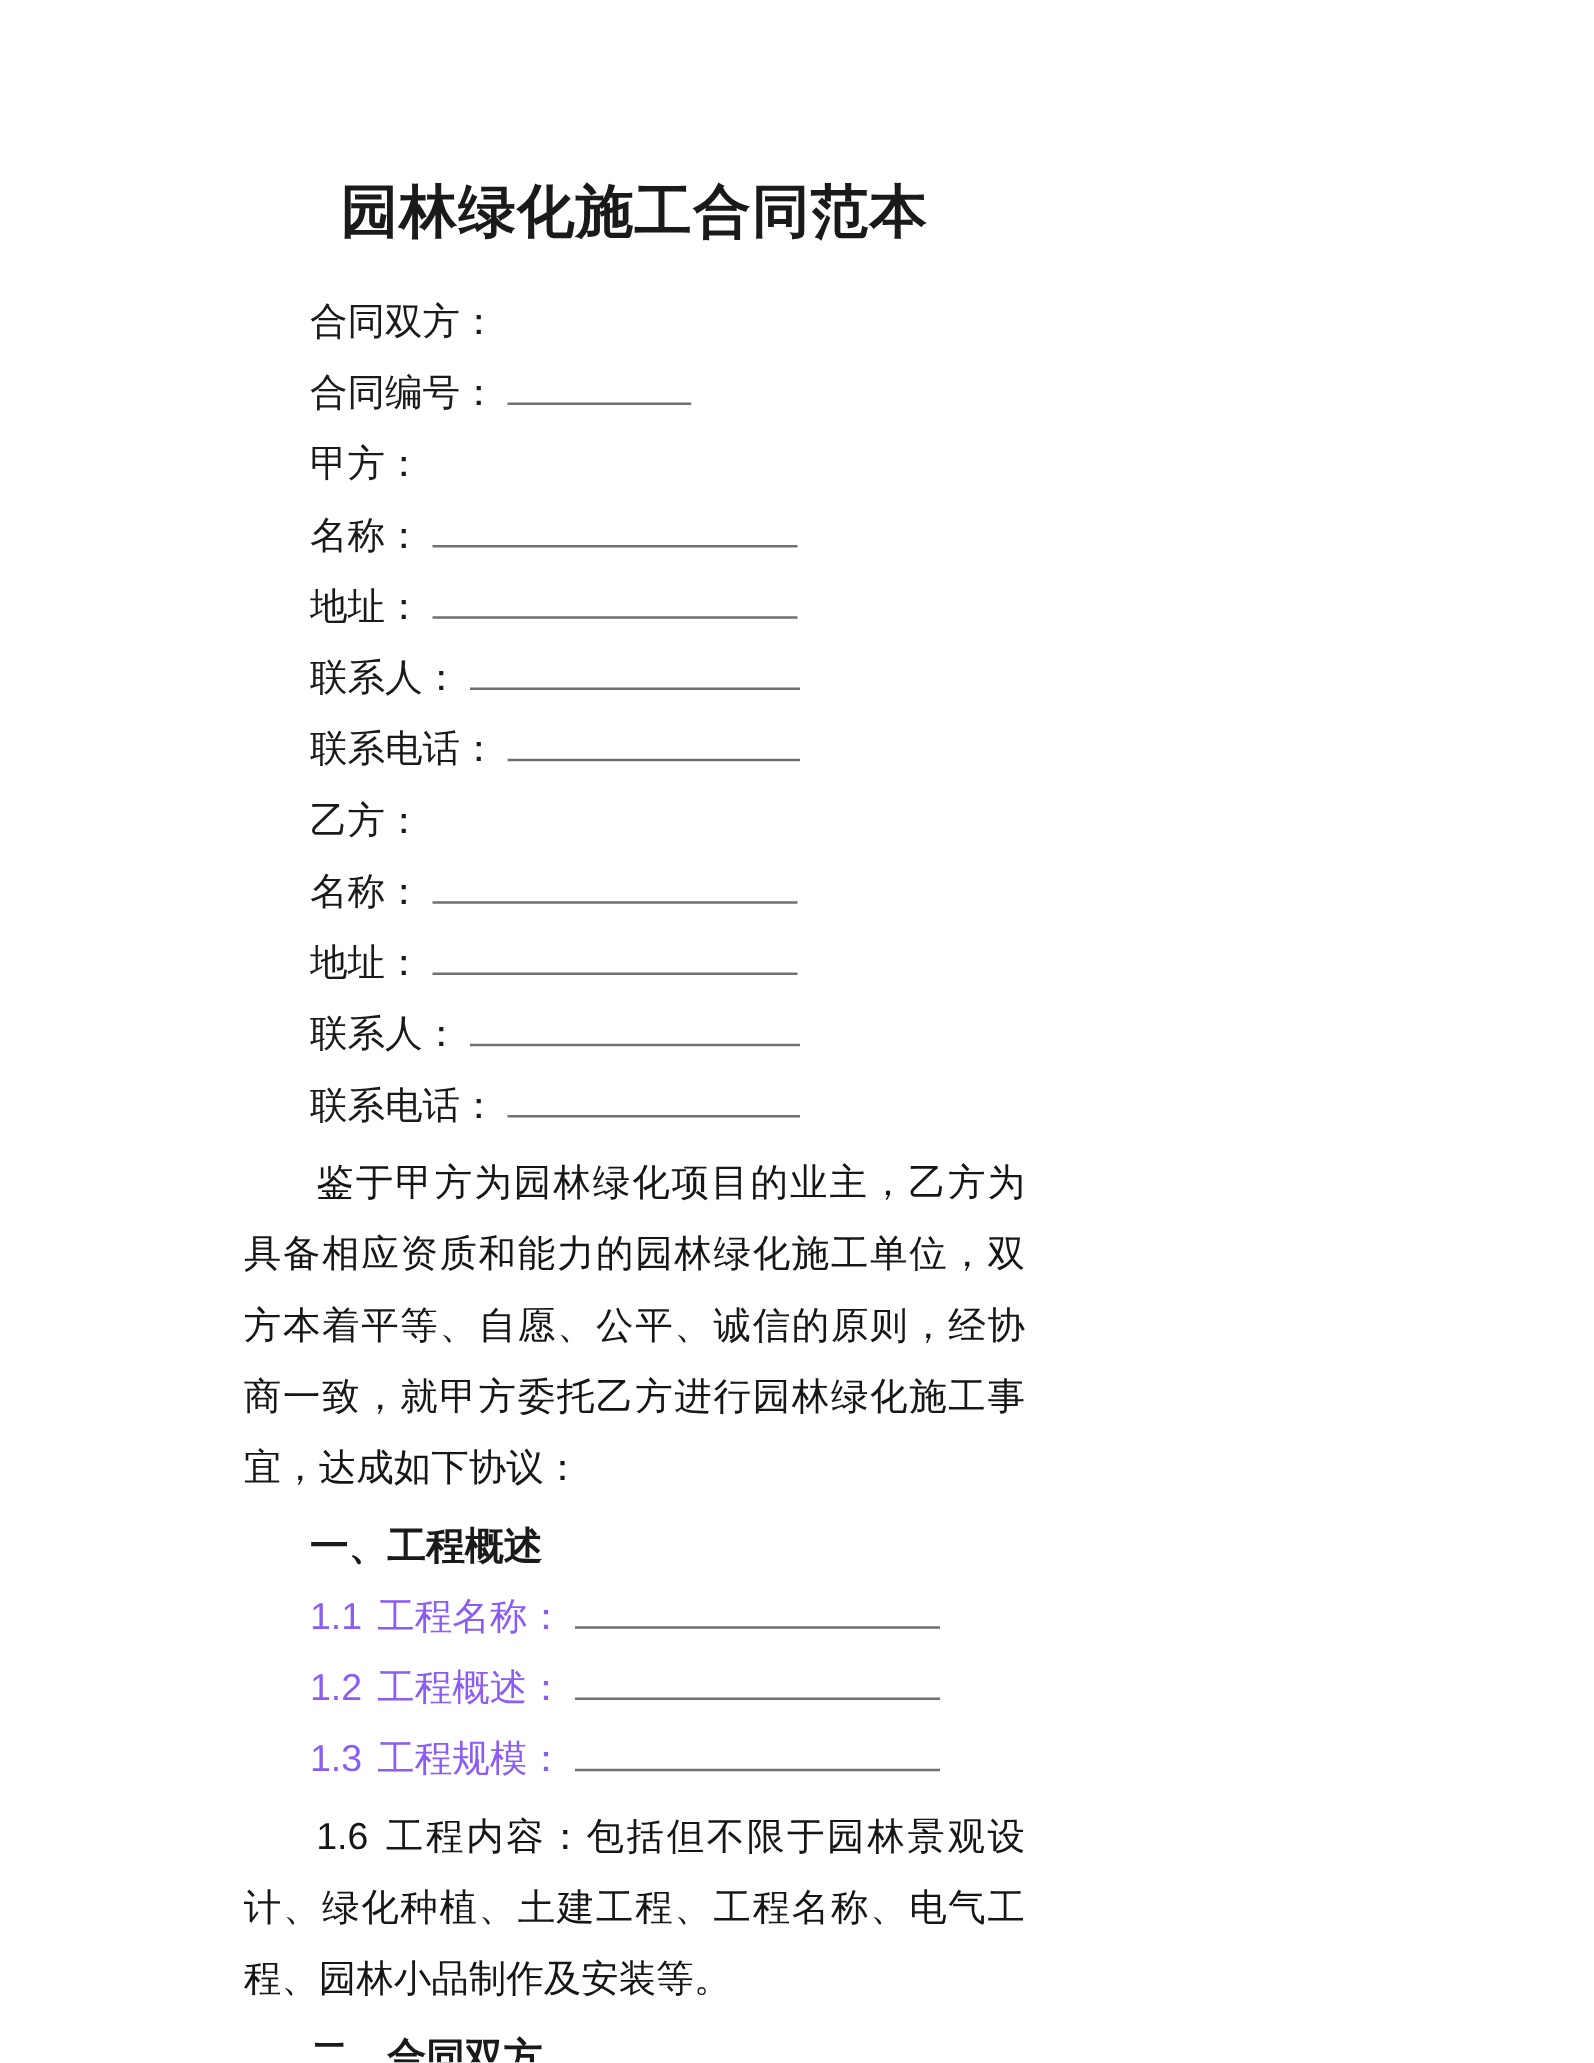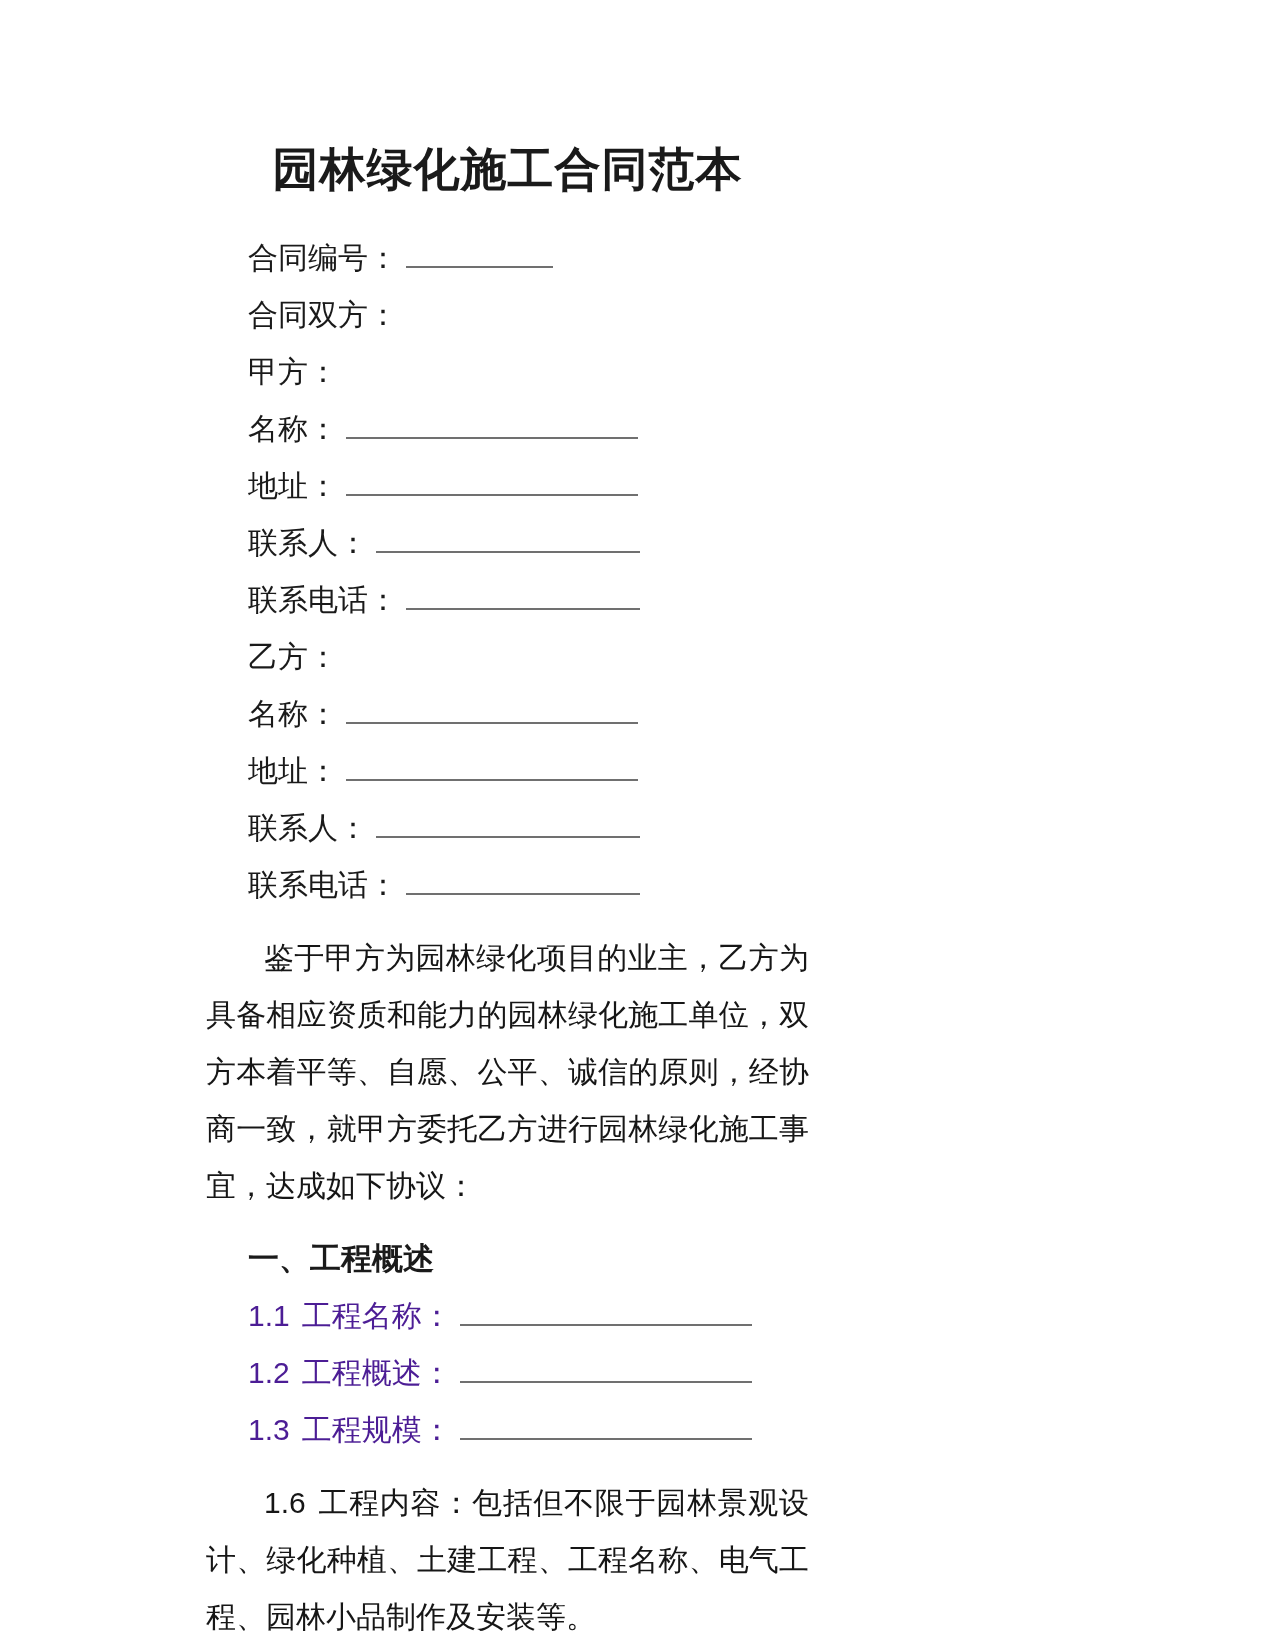--- a/index.html
+++ b/index.html
@@ -38,21 +38,21 @@
     height: 1.05em;
     border-bottom: 2px solid #707070;
     margin-left: 8px;
     vertical-align: baseline;
   }
   .w-sm { width: 147px; }  
   .w-md { width: 234px; }  
   .w-lg { width: 264px; }  
   .w-xl { width: 292px; }  
   .para {
-    margin: 16px;
+    margin: 5px;
     font-size: 30px;
     line-height: 57px;
     text-align: justify;
     text-indent: 58px;
     font-family: "Liberation Sans", "DejaVu Sans", sans-serif;
     color: #161616;
   }
   .sec-heading {
     font-family: "Liberation Sans", "DejaVu Sans", sans-serif;
     font-weight: 700;
@@ -60,38 +60,38 @@
     line-height: 57px;
     padding-left: 58px;
     white-space: nowrap;
   }
   .item-row {
     font-family: "Liberation Sans", "DejaVu Sans", sans-serif;
     font-size: 30px;
     line-height: 57px;
     padding-left: 58px;
     white-space: nowrap;
-    color: #4c1d95;
+    color: #8b5cf6;
   }
   .item-num { margin-right: 12px; }
 </style>
 </head>
 <body>
 
 <div class="page">
   <div class="content">
 
     <h1 class="doc-title">园林绿化施工合同范本</h1>
 
     <div class="row">
-      <span>合同编号：</span><span class="blank w-sm"></span>
+      <span>合同双方：</span>
     </div>
 
     <div class="row">
-      <span>合同双方：</span>
+      <span>合同编号：</span><span class="blank w-sm"></span>
     </div>
 
     <div class="row">
       <span>甲方：</span>
     </div>
 
     <div class="row">
       <span>名称：</span><span class="blank w-xl"></span>
     </div>
 

